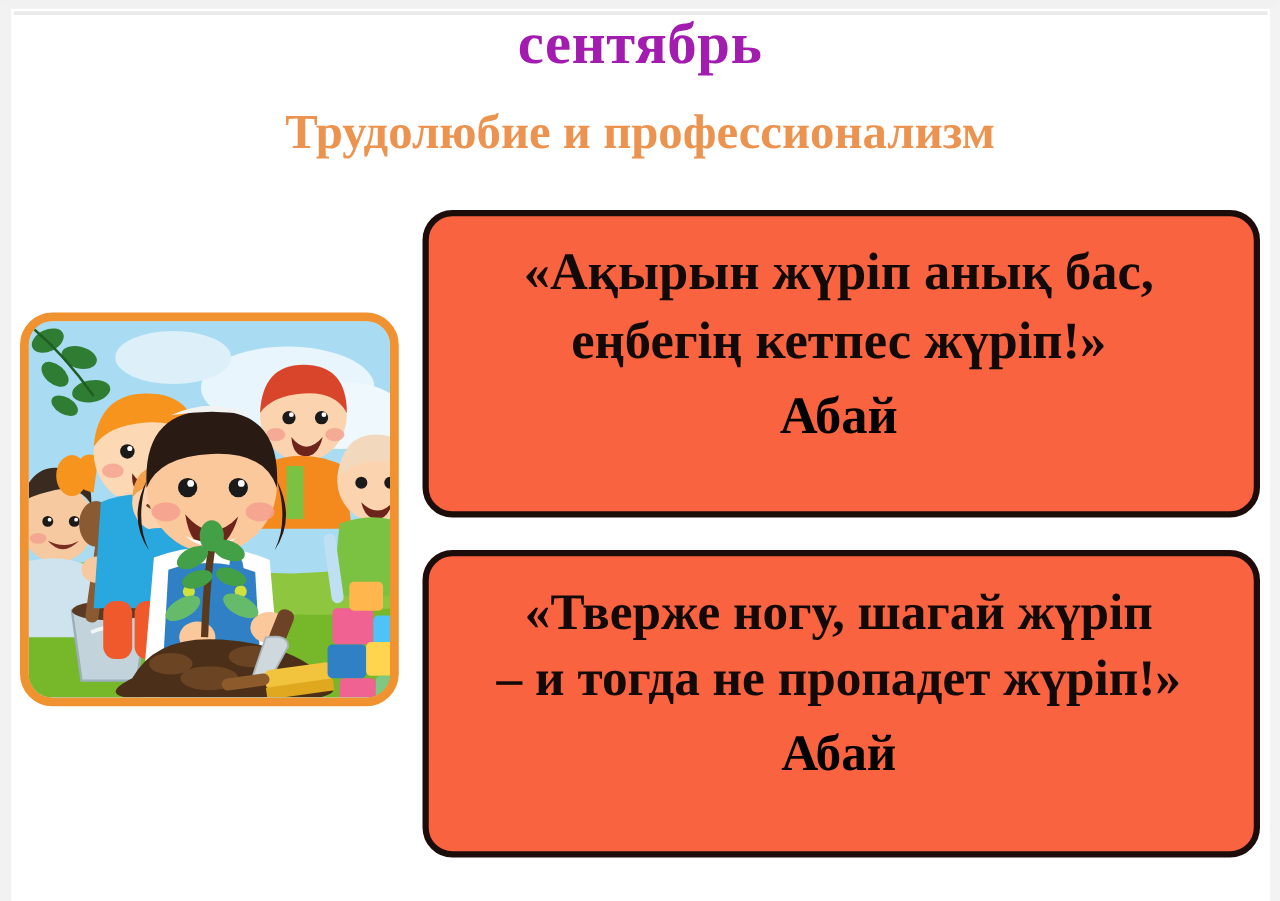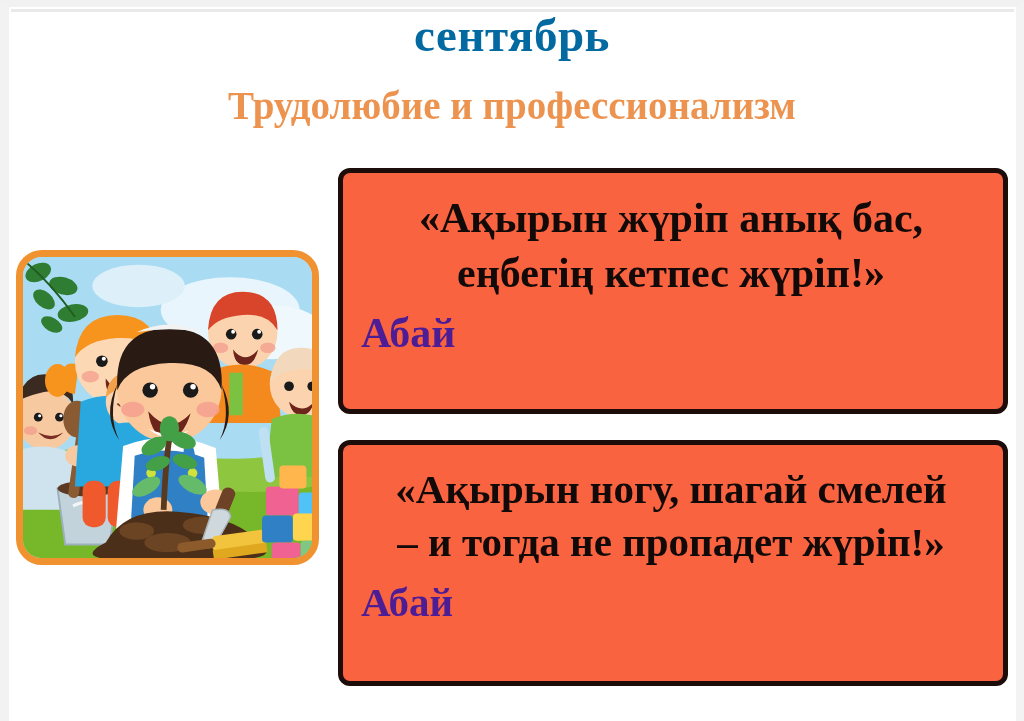--- a/index.html
+++ b/index.html
@@ -37,21 +37,21 @@
     background: #e9e9e9;
   }
 
   
   .month-title {
     position: absolute;
     left: 0;
     top: 11px;
     width: 1024px;
     text-align: center;
-    color: #0369a1;
+    color: #a21caf;
     font-size: 47px;
     font-weight: bold;
     line-height: 1.05;
     letter-spacing: 0.5px;
   }
   .subtitle {
     position: absolute;
     left: 0;
     top: 86px;
     width: 1024px;
@@ -78,41 +78,41 @@
   }
   .illu-svg { display: block; width: 100%; height: 100%; }
 
   
   .quote-card {
     position: absolute;
     left: 338px;
     width: 670px;
     background: #fa6340;
     border: 5px solid #1c0d0a;
-    border-radius: 12px;
+    border-radius: 24px;
     box-sizing: border-box;
     padding: 18px 22px 14px 18px;
   }
   #quote-card-1 { top: 168px; height: 246px; }
   #quote-card-2 { top: 440px; height: 246px; }
 
   .quote-line {
     color: #120a08;
     font-size: 42px;
     font-weight: bold;
     line-height: 1.30;
     white-space: nowrap;
   }
   .quote-line.center { text-align: center; }
   .quote-author {
-    color: #4c1d95;
+    color: #000000;
     font-size: 42px;
     font-weight: bold;
     line-height: 1.30;
-    text-align: left;
+    text-align: center;
     margin-top: 6px;
   }
   #quote-card-2 .quote-line,
   #quote-card-2 .quote-author { font-size: 41px; }
 </style>
 </head>
 <body>
 
 <div id="slide">
 
@@ -296,18 +296,18 @@
     </svg>
   </div>
 
   <div class="quote-card" id="quote-card-1">
     <div class="quote-line center">«Ақырын жүріп анық бас,</div>
     <div class="quote-line center">еңбегің кетпес жүріп!»</div>
     <div class="quote-author">Абай</div>
   </div>
 
   <div class="quote-card" id="quote-card-2">
-    <div class="quote-line center">«Ақырын ногу, шагай смелей</div>
+    <div class="quote-line center">«Тверже ногу, шагай жүріп</div>
     <div class="quote-line center">– и тогда не пропадет жүріп!»</div>
     <div class="quote-author">Абай</div>
   </div>
 
 </div>
 
 </body></html>

